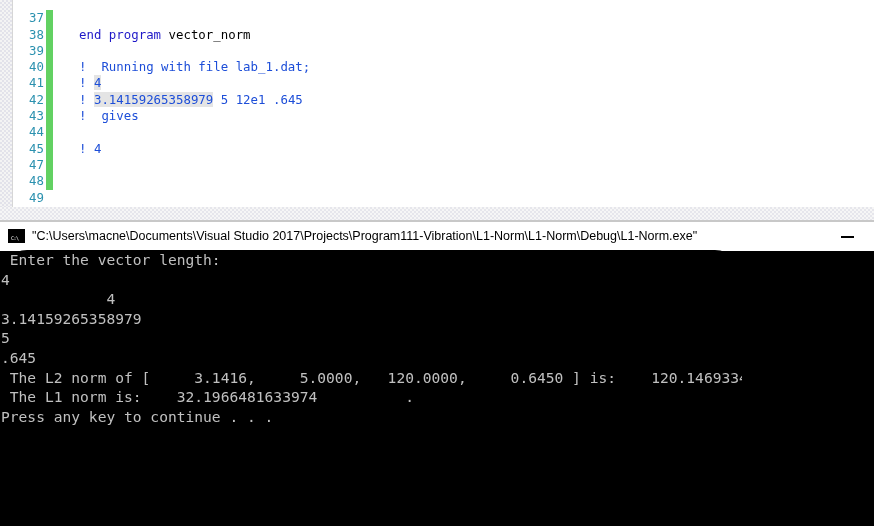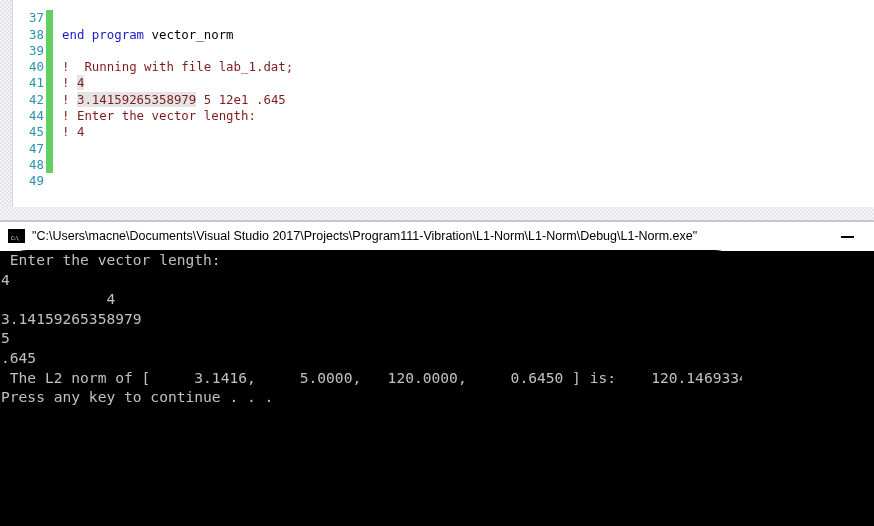--- a/index.html
+++ b/index.html
@@ -99,26 +99,26 @@
     position: absolute;
     left: 46px;
     width: 7px;
     top: 0;
     height: 16.3px;
     background: #62d162;
   }
   .change-bar.off { background: transparent; }
   .code-text {
     position: absolute;
-    left: 62px;
+    left: 79px;
     white-space: pre;
     font-family: "DejaVu Sans Mono", monospace;
     font-size: 12.4px;
   }
-  .tok-comment { color: #7f1d1d; }
+  .tok-comment { color: #1d4ed8; }
   .tok-keyword { color: #1f19c8; }
   .tok-plain   { color: #000000; }
   .sel-hl {
     background: #e4e4e4;
   }
   .row-partial {
     overflow: hidden;
   }
 
   
@@ -229,21 +229,22 @@
   <div class="hatch-strip-edge"></div>
 
   <div id="code-rows">
       <div class="code-row row-partial"></div>
       <div class="code-row"><div class="gutter-num">37</div><div class="change-bar"></div><div class="code-text"></div></div>
       <div class="code-row"><div class="gutter-num">38</div><div class="change-bar"></div><div class="code-text"><span class="tok-keyword">end program</span><span class="tok-plain"> vector_norm</span></div></div>
       <div class="code-row"><div class="gutter-num">39</div><div class="change-bar"></div><div class="code-text"></div></div>
       <div class="code-row"><div class="gutter-num">40</div><div class="change-bar"></div><div class="code-text"><span class="tok-comment">!  Running with file lab_1.dat;</span></div></div>
       <div class="code-row"><div class="gutter-num">41</div><div class="change-bar"></div><div class="code-text"><span class="tok-comment">! </span><span class="tok-comment sel-hl">4</span></div></div>
       <div class="code-row"><div class="gutter-num">42</div><div class="change-bar"></div><div class="code-text"><span class="tok-comment">! </span><span class="tok-comment sel-hl">3.14159265358979</span><span class="tok-comment"> 5 12e1 .645</span></div></div>
-      <div class="code-row"><div class="gutter-num">44</div><div class="change-bar"></div><div class="code-text"><span class="tok-comment">! Enter the vector length:</span></div></div>
+      <div class="code-row"><div class="gutter-num">43</div><div class="change-bar"></div><div class="code-text"><span class="tok-comment">!  gives</span></div></div>
+      <div class="code-row"><div class="gutter-num">44</div><div class="change-bar"></div></div>
       <div class="code-row"><div class="gutter-num">45</div><div class="change-bar"></div><div class="code-text"><span class="tok-comment">! 4</span></div></div>
       <div class="code-row"><div class="gutter-num">47</div><div class="change-bar"></div></div>
       <div class="code-row"><div class="gutter-num">48</div><div class="change-bar"></div></div>
       <div class="code-row"><div class="gutter-num">49</div><div class="change-bar off"></div><div class="code-text"></div></div>
     </div>
 
   <div class="hatch-hbar"></div>
   <div class="editor-bottom-rule"></div>
 </div>
 
@@ -262,15 +263,16 @@
   </div>
 
   <div id="console-body">
       <div class="console-line"> Enter the vector length:</div>
       <div class="console-line">4</div>
       <div class="console-line">            4</div>
       <div class="console-line">3.14159265358979</div>
       <div class="console-line">5</div>
       <div class="console-line">.645</div>
       <div class="console-line"> The L2 norm of [     3.1416,     5.0000,   120.0000,     0.6450 ] is:    120.146933499782         .</div>
+      <div class="console-line"> The L1 norm is:    32.1966481633974          .</div>
       <div class="console-line">Press any key to continue . . .</div>
     </div>
 </div>
 
 </body></html>

